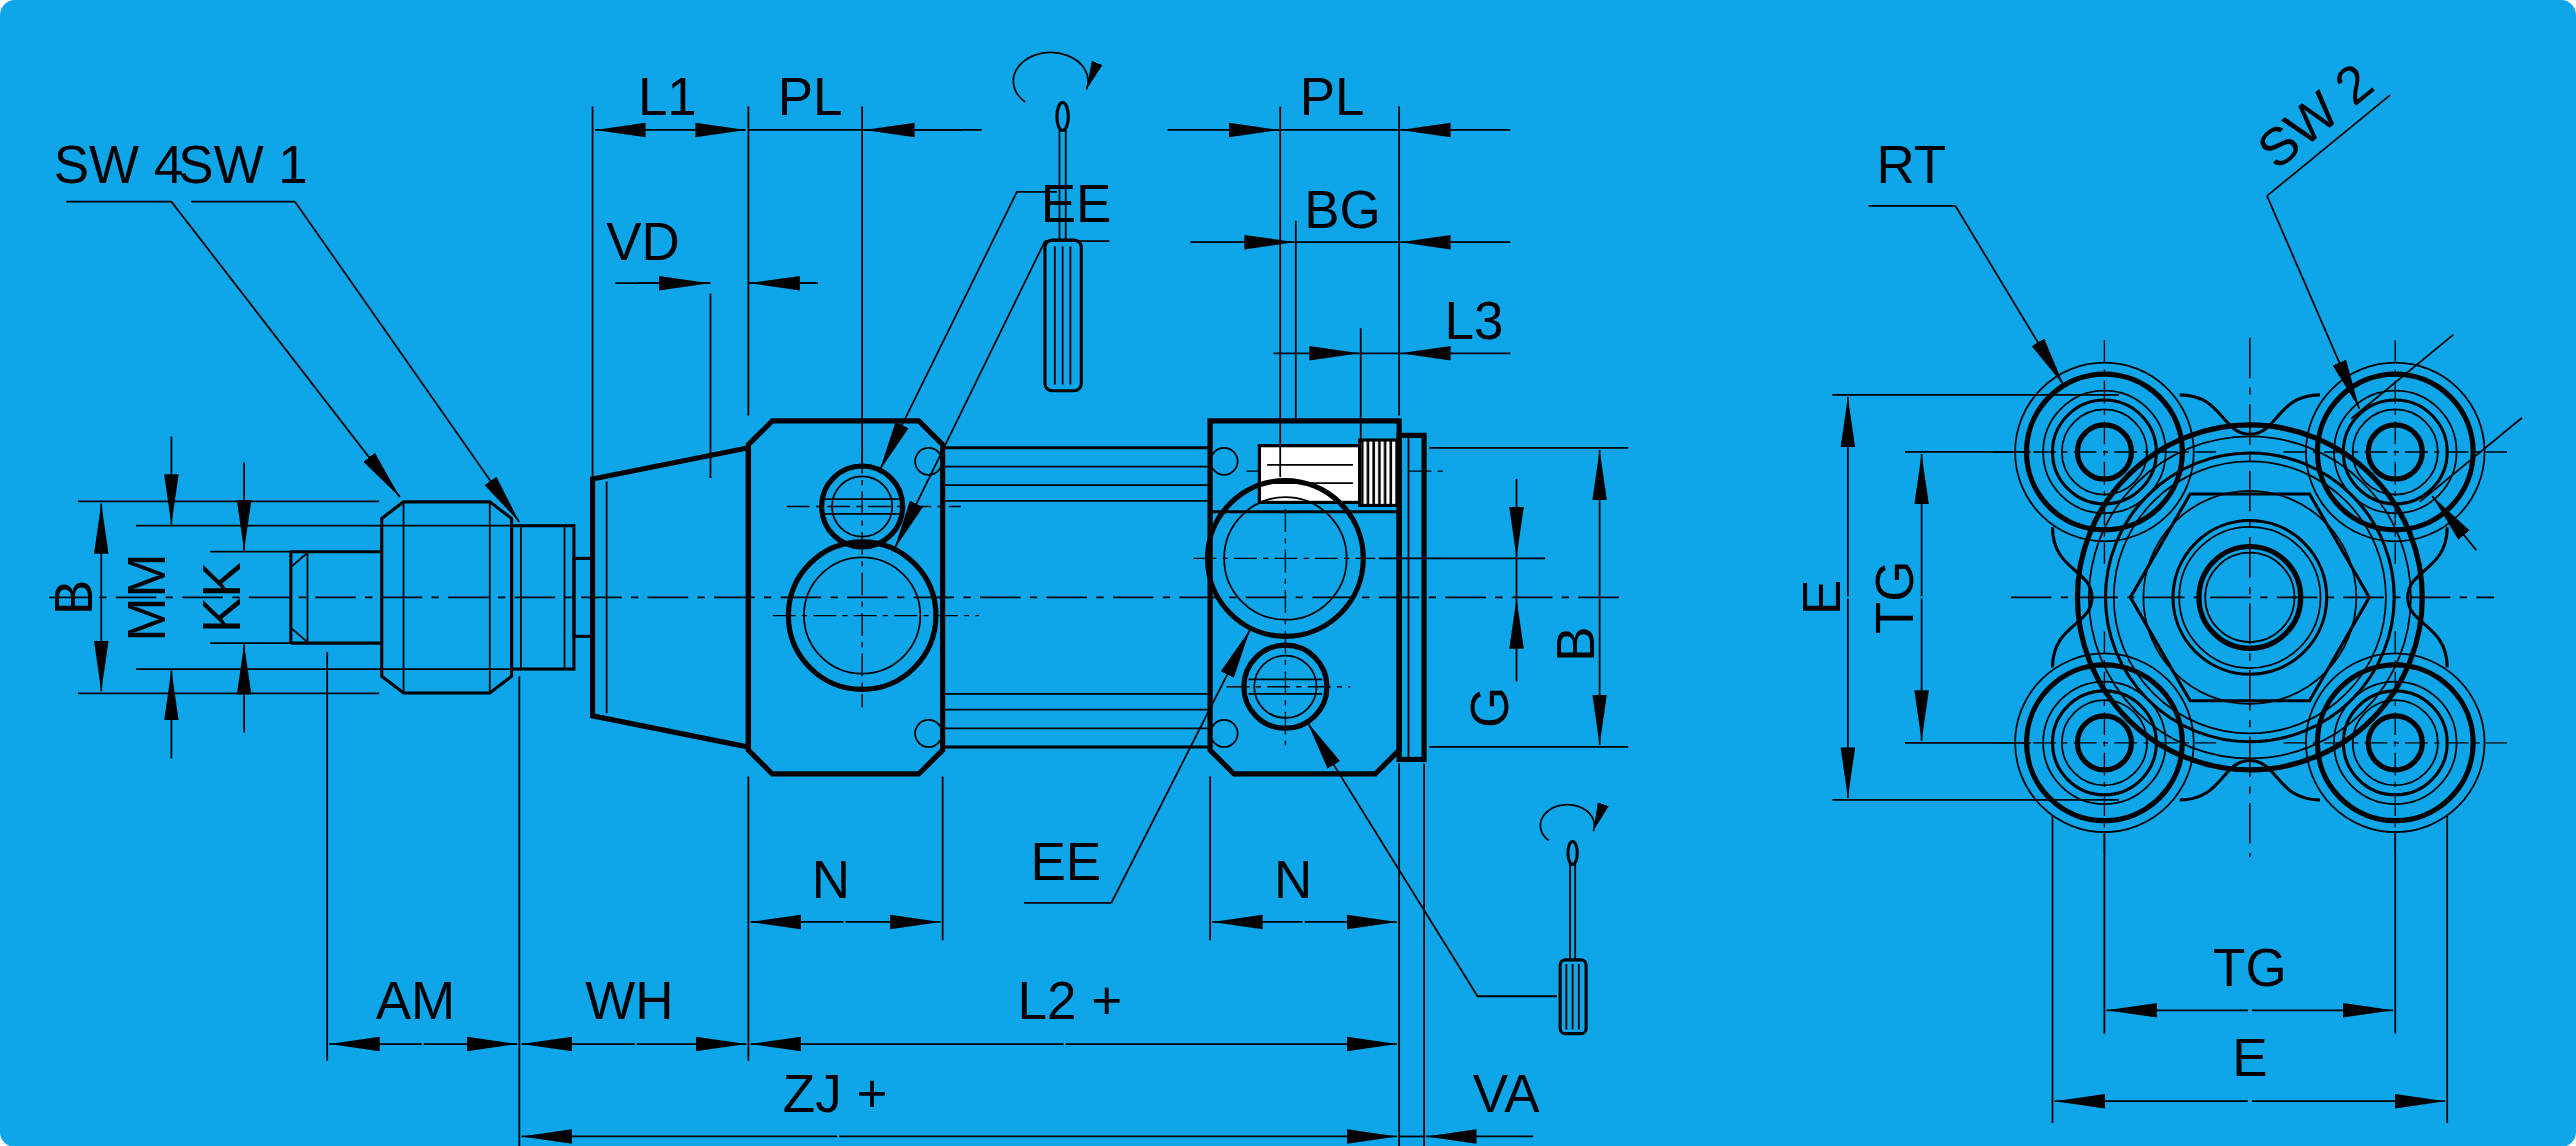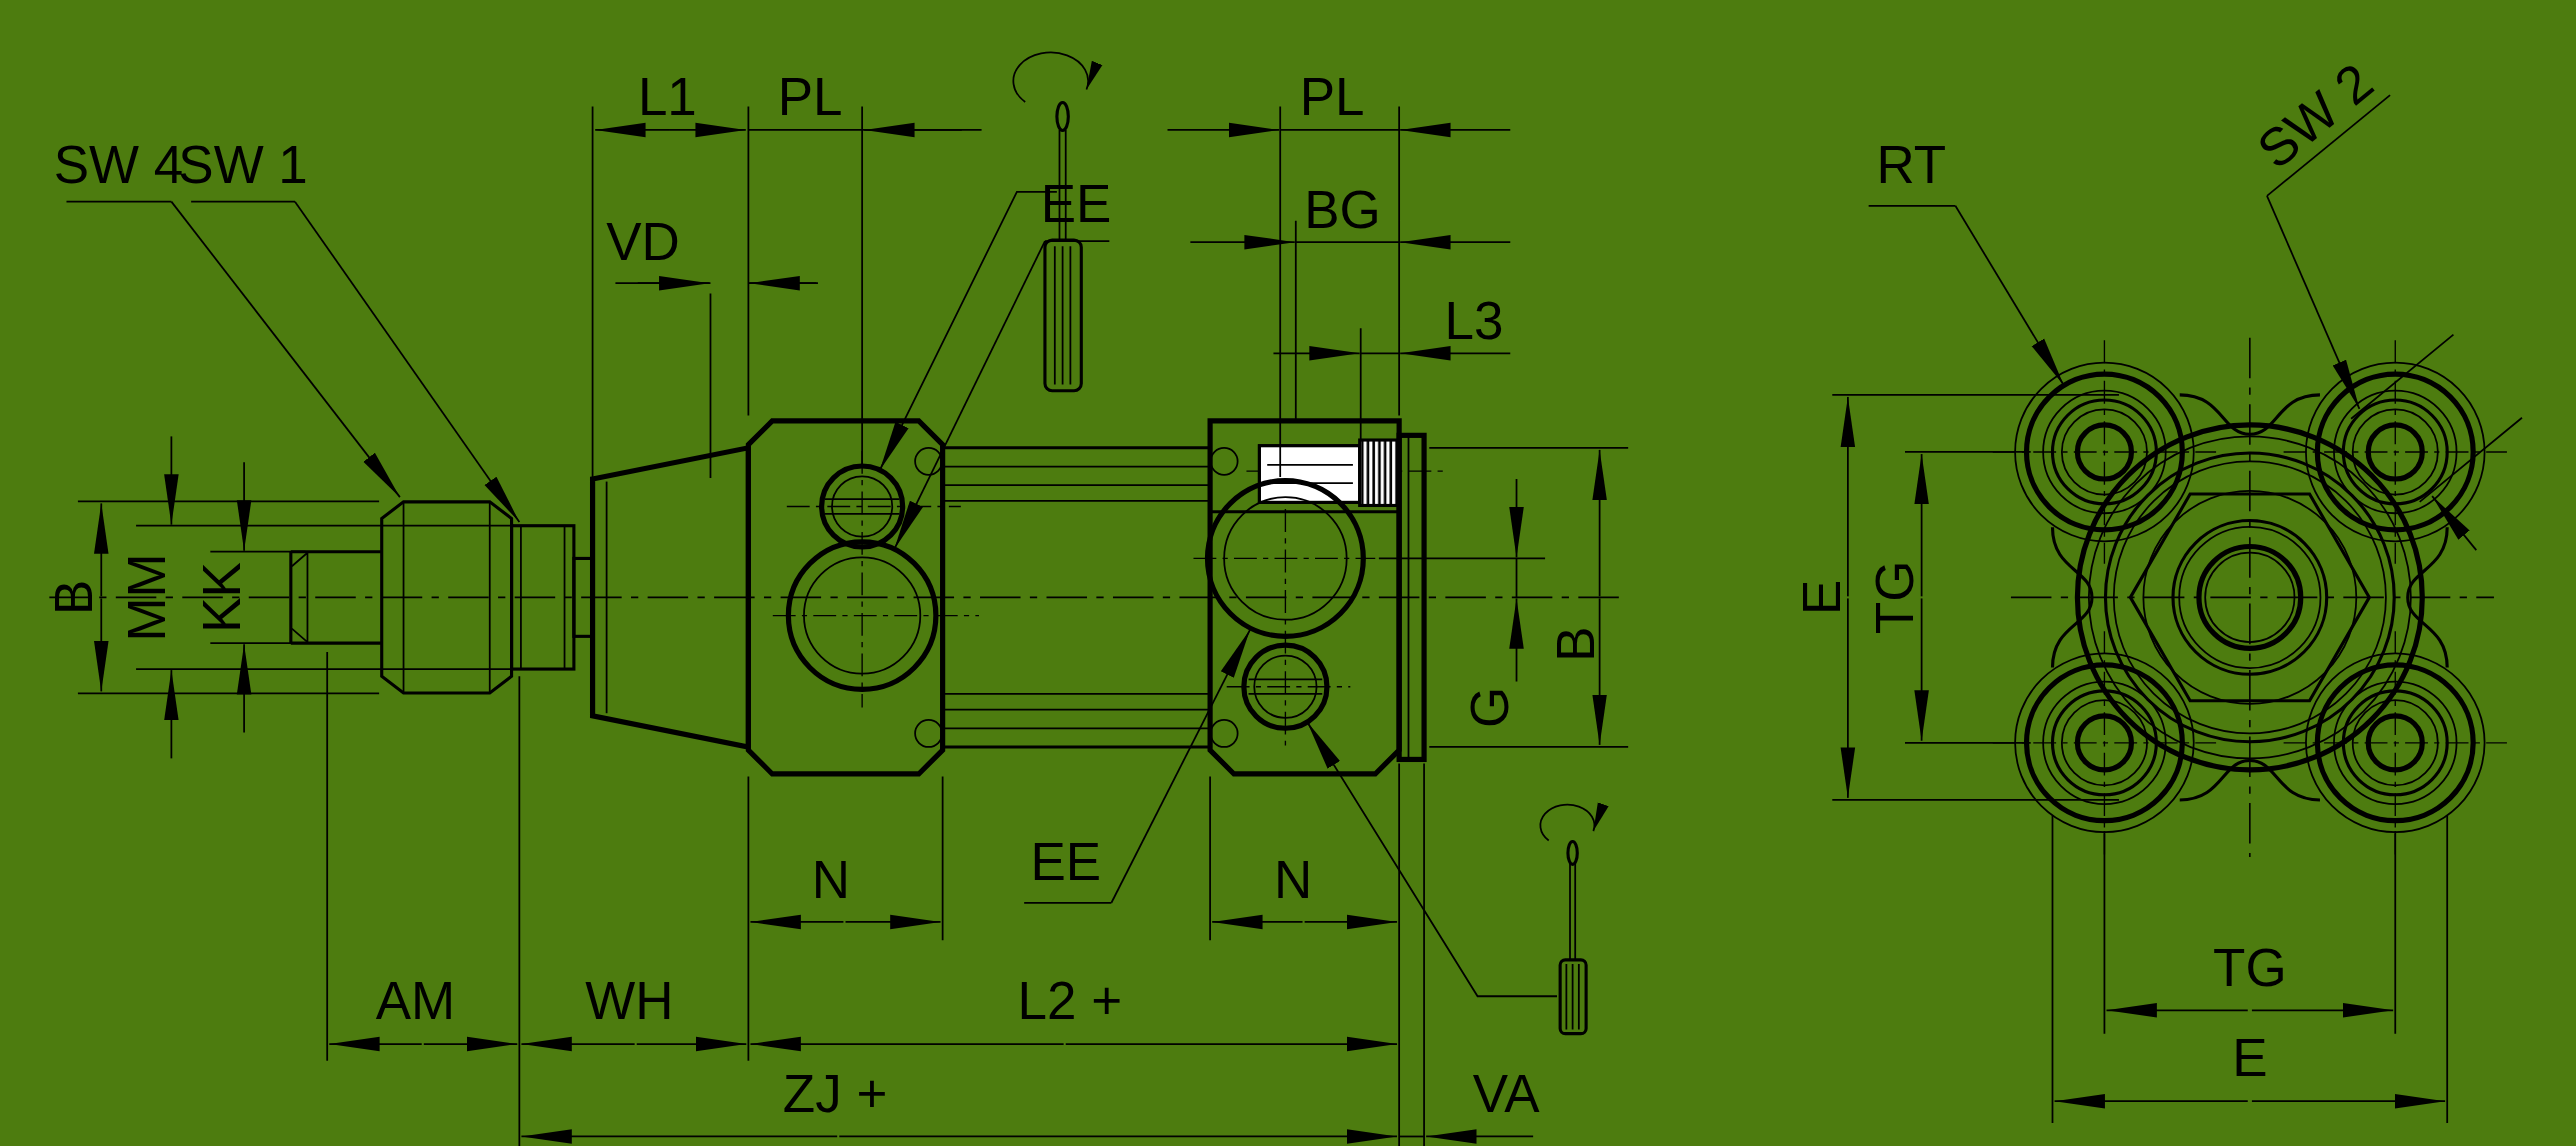--- a/index.html
+++ b/index.html
@@ -1,16 +1,16 @@
 <!DOCTYPE html>
 <html style="font-size:8.3px"><head>
 <meta charset="utf-8">
 <style>
   html,body{margin:0;padding:0;background:#fff;}
-  .stage{width:2576px;height:1147px;background:#4d7c0f;}
+  .stage{width:2576px;height:1147px;background:#0ea5e9;border-radius:15px;}
   svg{display:block;}
   .t{stroke:#000;stroke-width:10;fill:none;stroke-linecap:butt;stroke-linejoin:miter;}
   .m{stroke:#000;stroke-width:6;fill:none;stroke-linecap:butt;stroke-linejoin:miter;}
   .n{stroke:#000;stroke-width:3.4;fill:none;stroke-linecap:butt;}
   .d{stroke:#000;stroke-width:3.4;fill:none;stroke-linecap:butt;}
   .cl{stroke:#000;stroke-width:3;fill:none;stroke-dasharray:78 18 14 18;}
   .cs{stroke:#000;stroke-width:2.6;fill:none;stroke-dasharray:44 12 10 12;}
   .lbl{font-family:"Liberation Sans", sans-serif;font-size:102px;fill:#000;}
   .white{fill:#ffffff;}
 </style>

